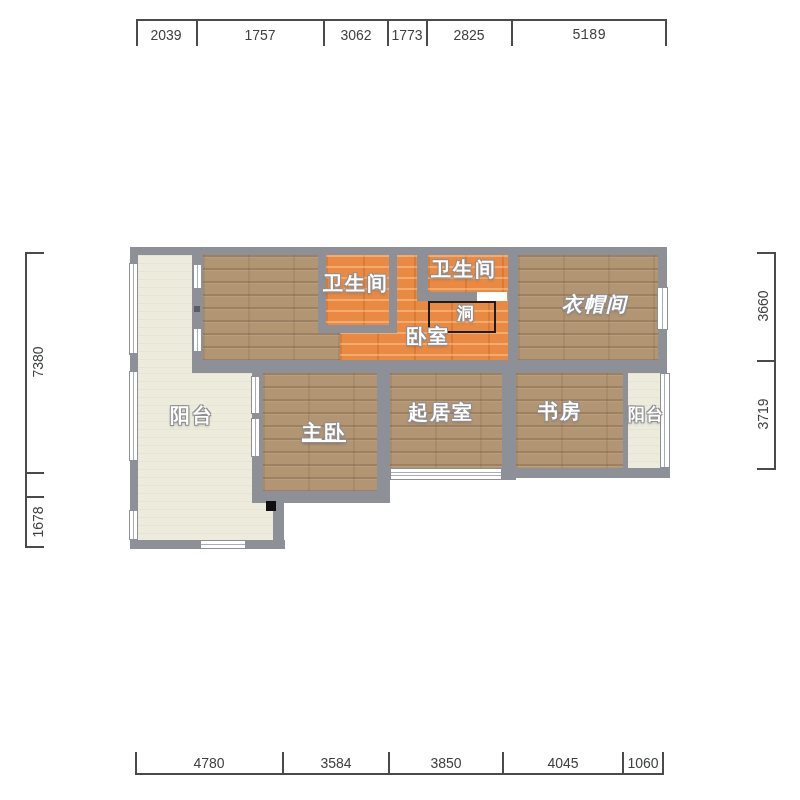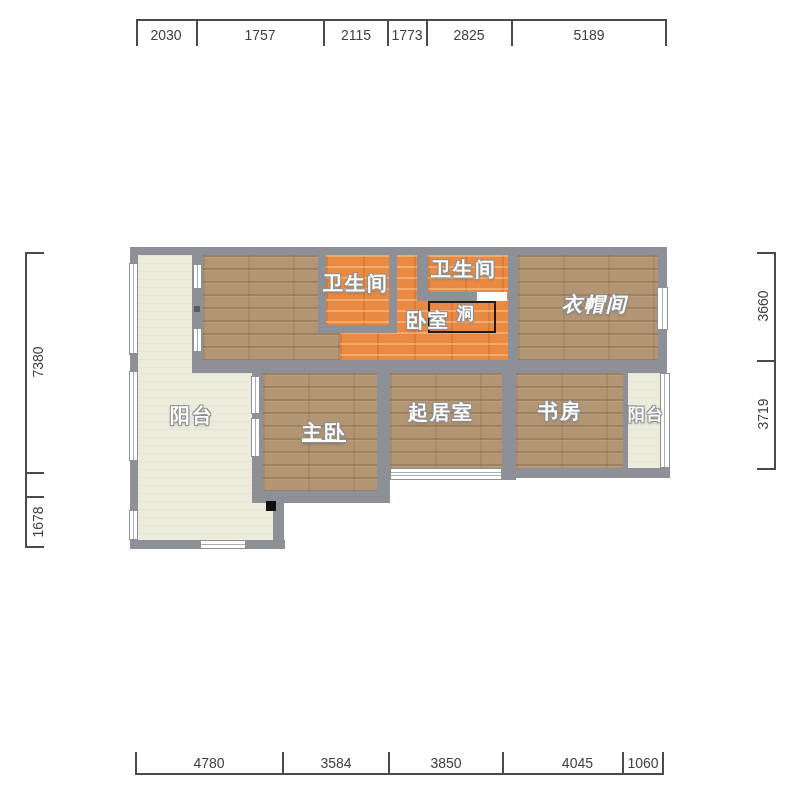--- a/index.html
+++ b/index.html
@@ -97,58 +97,58 @@
   <div class="wall" style="left:502px;top:468px;width:168px;height:10px;"></div>
   <div class="winv" style="left:660px;top:373px;width:10px;height:95px;"></div>
 
   <div class="wall" style="left:273px;top:503px;width:11px;height:45px;"></div>
   <div class="entry" style="left:266px;top:501px;width:10px;height:10px;"></div>
 
   <div class="hole" style="left:428px;top:301px;width:68px;height:32px;"></div>
 
   <div class="room-label" style="left:317px;top:271px;width:78px;">卫生间</div>
   <div class="room-label" style="left:425px;top:257px;width:78px;">卫生间</div>
-  <div class="room-label" style="left:396px;top:308px;width:64px;">卧室</div>
+  <div class="room-label" style="left:396px;top:326px;width:64px;font-family:Liberation Mono, monospace;">卧室</div>
   <div class="room-label small" style="left:452px;top:302px;width:28px;">洞</div>
   <div class="room-label" style="left:545px;top:292px;width:100px;font-style:italic;">衣帽间</div>
   <div class="room-label" style="left:152px;top:403px;width:80px;">阳台</div>
   <div class="room-label" style="left:284px;top:420px;width:80px;text-decoration:underline;">主卧</div>
   <div class="room-label" style="left:391px;top:400px;width:100px;">起居室</div>
   <div class="room-label" style="left:520px;top:399px;width:80px;">书房</div>
   <div class="room-label small" style="left:626px;top:403px;width:40px;">阳台</div>
 
   <div>
     <div class="dim-line" style="left:136px;top:19px;width:531px;height:2px;"></div>
     <div class="dim-tick" style="left:136px;top:19px;width:2px;height:27px;"></div>
     <div class="dim-tick" style="left:196px;top:19px;width:2px;height:27px;"></div>
     <div class="dim-tick" style="left:323px;top:19px;width:2px;height:27px;"></div>
     <div class="dim-tick" style="left:387px;top:19px;width:2px;height:27px;"></div>
     <div class="dim-tick" style="left:426px;top:19px;width:2px;height:27px;"></div>
     <div class="dim-tick" style="left:511px;top:19px;width:2px;height:27px;"></div>
     <div class="dim-tick" style="left:665px;top:19px;width:2px;height:27px;"></div>
-    <div class="dim-label" style="left:136px;top:27px;">2030</div>
+    <div class="dim-label" style="left:136px;top:27px;">2039</div>
     <div class="dim-label" style="left:230px;top:27px;">1757</div>
-    <div class="dim-label" style="left:326px;top:27px;">2115</div>
+    <div class="dim-label" style="left:326px;top:27px;">3062</div>
     <div class="dim-label" style="left:377px;top:27px;">1773</div>
     <div class="dim-label" style="left:439px;top:27px;">2825</div>
-    <div class="dim-label" style="left:559px;top:27px;">5189</div>
+    <div class="dim-label" style="left:559px;top:27px;font-family:Liberation Mono, monospace;">5189</div>
   </div>
 
   <div>
     <div class="dim-line" style="left:135px;top:773px;width:529px;height:2px;"></div>
     <div class="dim-tick" style="left:135px;top:752px;width:2px;height:23px;"></div>
     <div class="dim-tick" style="left:282px;top:752px;width:2px;height:23px;"></div>
     <div class="dim-tick" style="left:388px;top:752px;width:2px;height:23px;"></div>
     <div class="dim-tick" style="left:502px;top:752px;width:2px;height:23px;"></div>
     <div class="dim-tick" style="left:622px;top:752px;width:2px;height:23px;"></div>
     <div class="dim-tick" style="left:662px;top:752px;width:2px;height:23px;"></div>
     <div class="dim-label" style="left:179px;top:755px;">4780</div>
     <div class="dim-label" style="left:306px;top:755px;">3584</div>
     <div class="dim-label" style="left:416px;top:755px;">3850</div>
-    <div class="dim-label" style="left:533px;top:755px;text-align:right;">4045</div>
+    <div class="dim-label" style="left:533px;top:755px;">4045</div>
     <div class="dim-label" style="left:613px;top:755px;">1060</div>
   </div>
 
   <div>
     <div class="dim-line" style="left:25px;top:252px;width:2px;height:296px;"></div>
     <div class="dim-tick" style="left:25px;top:252px;width:19px;height:2px;"></div>
     <div class="dim-tick" style="left:25px;top:472px;width:19px;height:2px;"></div>
     <div class="dim-tick" style="left:25px;top:496px;width:19px;height:2px;"></div>
     <div class="dim-tick" style="left:25px;top:546px;width:19px;height:2px;"></div>
     <div class="dim-label rot" style="left:8px;top:354px;">7380</div>

